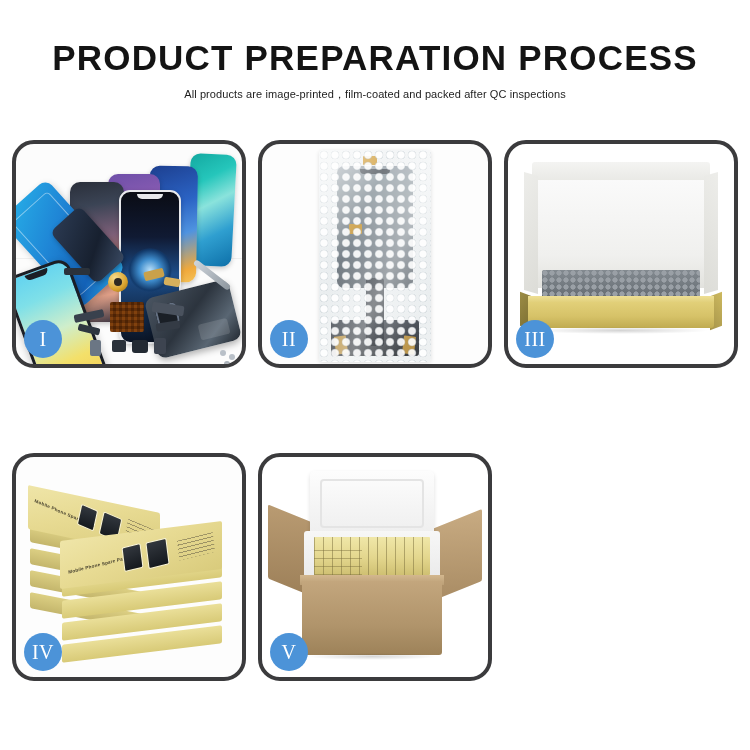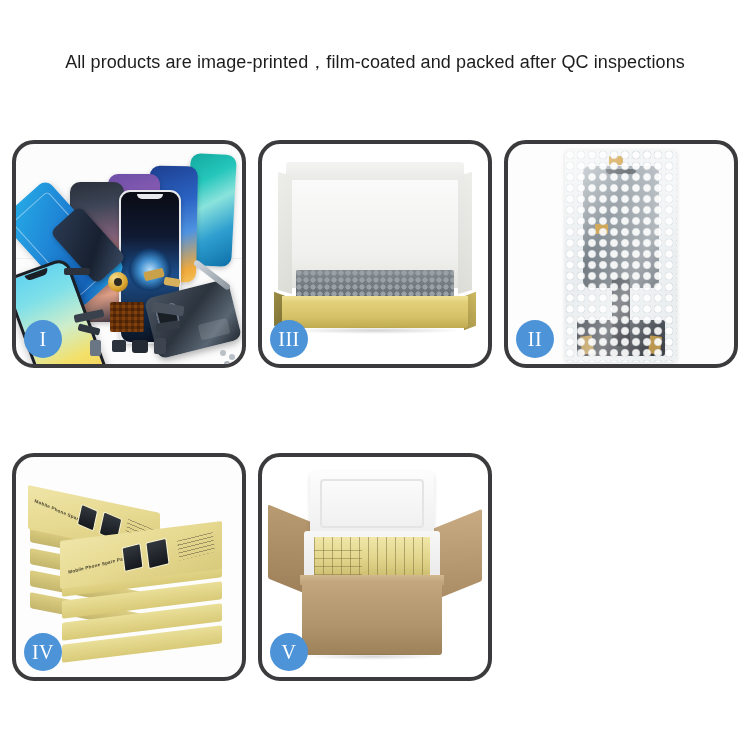--- a/index.html
+++ b/index.html
@@ -12,21 +12,21 @@
   .page{position:relative;width:750px;height:750px;box-sizing:border-box;}
 
   
   .header{text-align:center;padding-top:40px;}
   .title{
     font-size:35px;font-weight:700;letter-spacing:1.2px;
     color:#141414;line-height:1.05;margin:0;
     font-family:"Liberation Sans",sans-serif;
   }
   .subtitle{
-    font-size:18px;color:#1d1d1d;margin:10px 0 0 0;letter-spacing:0.1px;
+    font-size:11px;color:#1d1d1d;margin:10px 0 0 0;letter-spacing:0.1px;
     font-family:"Liberation Sans",sans-serif;font-weight:400;
   }
 
   
   .grid{
     position:absolute;left:12px;top:140px;
     width:726px;
     display:grid;
     grid-template-columns:234px 234px 234px;
     grid-template-rows:228px 228px;
@@ -240,20 +240,21 @@
   .c6-edge{position:absolute;left:104px;top:66px;width:2px;height:108px;background:rgba(120,99,72,.55);}
   .c6-shadow{position:absolute;left:28px;top:170px;width:164px;height:8px;
        background:radial-gradient(ellipse at center,rgba(0,0,0,.14),transparent 70%);}
 </style>
 </head>
 <body>
 
 <div class="page">
 
   <div class="header">
+    <h1 class="title">PRODUCT PREPARATION PROCESS</h1>
     <p class="subtitle">All products are image-printed，film-coated and packed after QC inspections</p>
   </div>
 
   <div class="grid">
 
     <div class="panel p1">
       <div class="scene">
         <div class="shelfline"></div>
         <div class="ph ph-e"></div>
         <div class="ph ph-d"></div>
@@ -281,53 +282,53 @@
         <div class="flex-h"></div>
         <div class="flex-i"></div>
         <div class="flex-j"></div>
         <div class="flex-k"></div>
         <div class="tweez"></div>
         <div class="screws"></div>
       </div>
       <div class="badge">I</div>
     </div>
 
-    <div class="panel p3">
-      <div class="scene">
-        <div class="b3-lidback"></div>
-        <div class="b3-inner"></div>
-        <div class="b3-innerL"></div>
-        <div class="b3-innerR"></div>
-        <div class="b3-foam"></div>
-        <div class="b3-sideL"></div>
-        <div class="b3-sideR"></div>
-        <div class="b3-frontLip"></div>
-        <div class="b3-front"></div>
-        <div class="b3-shadow"></div>
-      </div>
-      <div class="badge">III</div>
-    </div>
-
     <div class="panel p2">
       <div class="scene">
         <div class="bag">
           <div class="screen"></div>
           <div class="cable"></div>
           <div class="pcb"></div>
           <div class="tape1"></div>
           <div class="tape2"></div>
           <div class="tape3"></div>
           <div class="tape4"></div>
           <div class="bubbles"></div>
           <div class="sheen"></div>
         </div>
       </div>
       <div class="badge">II</div>
     </div>
 
+    <div class="panel p3">
+      <div class="scene">
+        <div class="b3-lidback"></div>
+        <div class="b3-inner"></div>
+        <div class="b3-innerL"></div>
+        <div class="b3-innerR"></div>
+        <div class="b3-foam"></div>
+        <div class="b3-sideL"></div>
+        <div class="b3-sideR"></div>
+        <div class="b3-frontLip"></div>
+        <div class="b3-front"></div>
+        <div class="b3-shadow"></div>
+      </div>
+      <div class="badge">III</div>
+    </div>
+
     <div class="panel p4">
       <div class="scene">
         <div class="stack">
 
           <div class="sbox sb-side" style="left:4px;top:62px;width:112px;height:16px;transform:skewY(11deg);"></div>
           <div class="sbox sb-side" style="left:4px;top:84px;width:112px;height:16px;transform:skewY(11deg);"></div>
           <div class="sbox sb-side" style="left:4px;top:106px;width:112px;height:16px;transform:skewY(11deg);"></div>
           <div class="sbox sb-side" style="left:4px;top:128px;width:112px;height:16px;transform:skewY(11deg);"></div>
 
           <div class="sbox sb-face" style="left:36px;top:94px;width:160px;height:18px;transform:skewY(-7deg);"></div>

